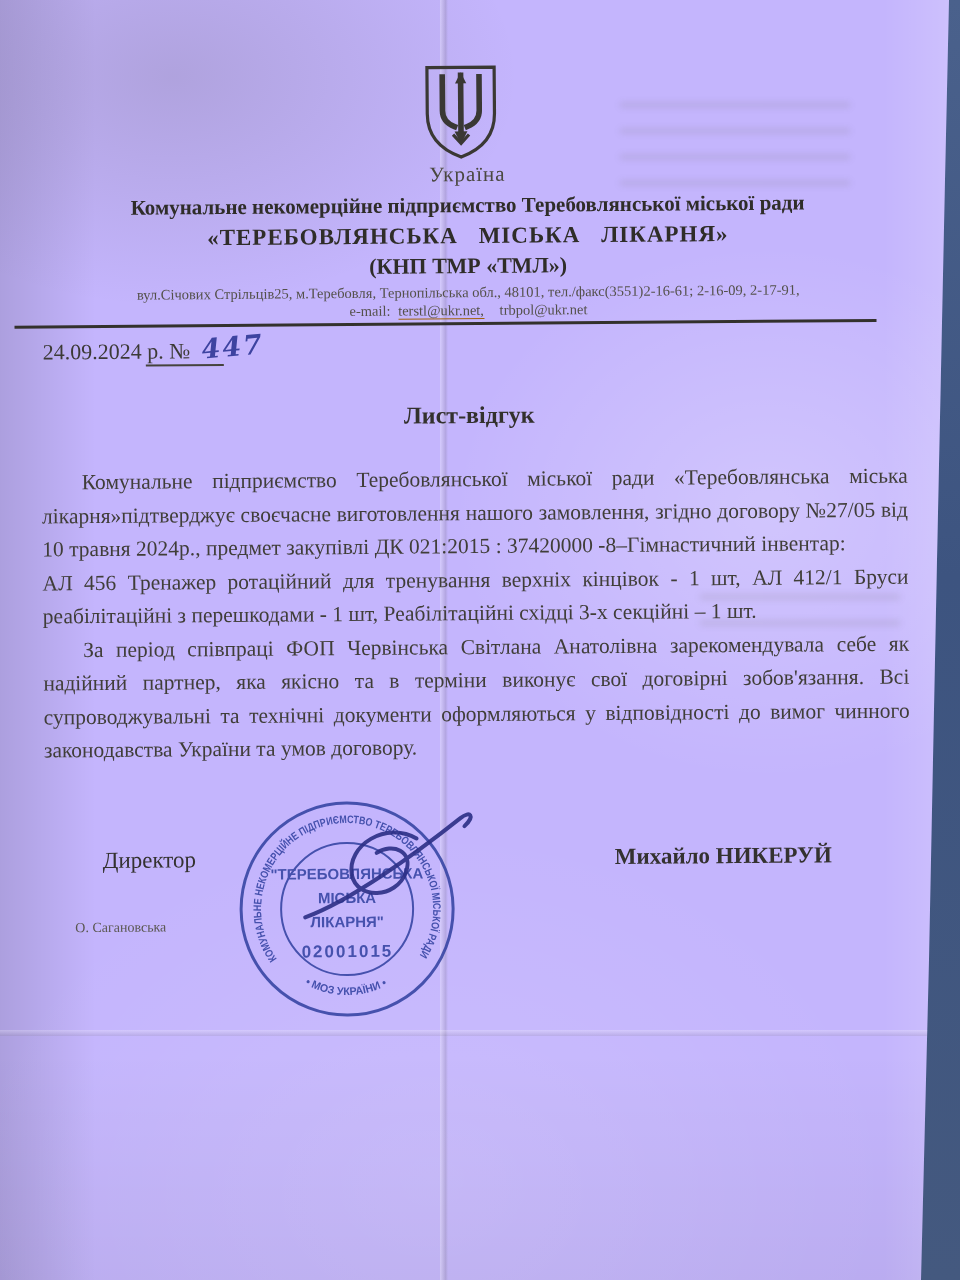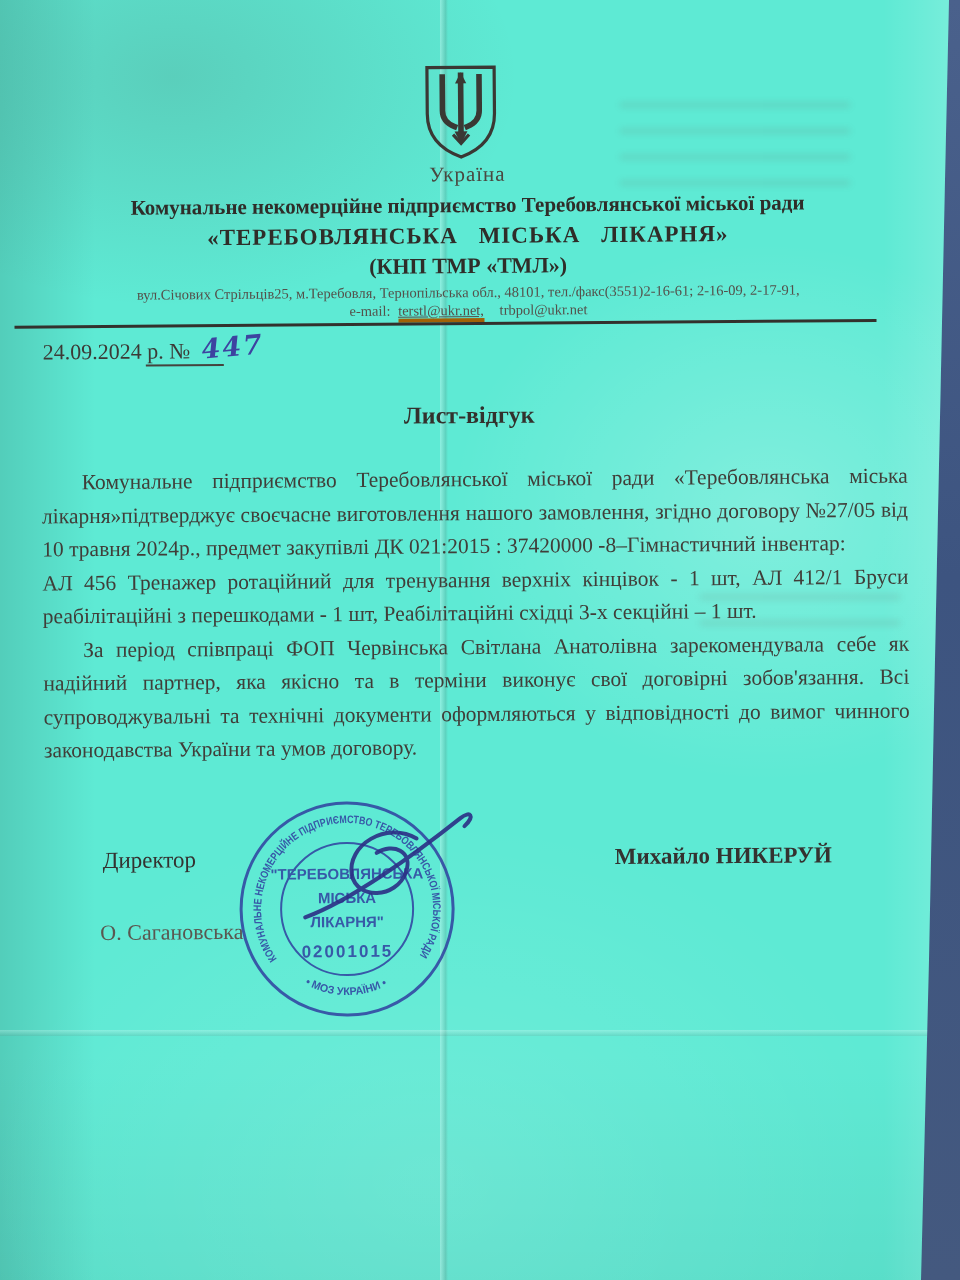--- a/index.html
+++ b/index.html
@@ -5,21 +5,21 @@
   * { margin:0; padding:0; box-sizing:border-box; }
   html,body { width:960px; height:1280px; overflow:hidden; }
   body {
     font-family:"Liberation Serif", serif;
     background: linear-gradient(180deg,#4a618c 0%, #3d5480 45%, #44597f 100%);
     position:relative;
   }
   
   .paper {
     position:absolute; inset:0;
-    background:#5eead4;
+    background:#c4b5fd;
     clip-path: polygon(0 0, 949px 0, 945px 180px, 937px 560px, 929px 960px, 921px 1280px, 0 1280px);
   }
   .paper-shading {
     position:absolute; inset:0; pointer-events:none;
     background:
       radial-gradient(ellipse 60% 30% at 18% 6%, rgba(70,66,60,0.16), transparent 60%),
       radial-gradient(ellipse 55% 35% at 80% 40%, rgba(255,255,255,0.22), transparent 60%),
       radial-gradient(ellipse 70% 40% at 45% 92%, rgba(255,255,255,0.10), transparent 70%),
       linear-gradient(90deg, rgba(0,0,0,0.12), transparent 10%),
       linear-gradient(270deg, rgba(255,255,255,0.18), transparent 8%),
@@ -45,40 +45,40 @@
   .content { position:absolute; inset:0; transform: rotate(-0.45deg); transform-origin: 50% 40%; color:#45433e; }
 
   .emblem { position:absolute; left:424px; top:64px; width:80px; height:96px; }
   .country { position:absolute; top:162px; left:0; width:940px; text-align:center; font-size:21px; color:#4a4840; letter-spacing:1px; }
 
   .org1 { position:absolute; top:193px; left:0; width:940px; text-align:center; font-weight:bold; font-size:21px; color:#2f2d29; }
   .org2 { position:absolute; top:223px; left:0; width:940px; text-align:center; font-weight:bold; font-size:23px; color:#2f2d29; word-spacing:14px; letter-spacing:1px; }
   .org3 { position:absolute; top:253px; left:0; width:940px; text-align:center; font-weight:bold; font-size:22px; color:#2f2d29; }
   .addr { position:absolute; top:284px; left:0; width:940px; text-align:center; font-size:14.5px; color:#54514b; }
   .email-line { position:absolute; top:302px; left:0; width:940px; text-align:center; font-size:14.5px; color:#54514b; }
-  .email-line .link { border-bottom:4px solid #a16207; margin:0 4px;text-decoration:underline; }
+  .email-line .link { border-bottom:1px solid #a16207; margin:0 4px; }
   .email-line .link2 { margin-left:8px; }
   .rule { position:absolute; top:322px; left:16px; width:862px; height:3px; background:#33312d; }
 
   .dateline { position:absolute; top:331px; left:44px; font-size:22px; color:#3c3a36; }
   .docnum {
     display:inline-block; font-family:"DejaVu Serif", serif; font-style:italic;
     color:#3d43a0; font-size:27px; font-weight:bold; letter-spacing:2px;
     transform: rotate(-5deg) translateY(-2px); padding:0 6px;
   }
   .docnum-underline { display:inline-block; position:absolute; left:103px; bottom:-2px; width:78px; border-bottom:2px solid #45433d; }
 
   .title { position:absolute; top:402px; left:0; width:940px; text-align:center; font-weight:600; font-size:24px; color:#33312d; }
 
   .bodytext { position:absolute; top:463px; left:42px; width:866px; font-size:21.5px; line-height:33.5px; text-align:justify; color:#403e39; }
   .bodytext p.indent { text-indent:40px; }
 
   .sig-role { position:absolute; top:845px; left:100px; font-weight:normal; font-size:23px; color:#343230; }
   .sig-name { position:absolute; top:845px; left:612px; font-weight:bold; font-size:23px; color:#343230; }
-  .clerk    { position:absolute; top:917px; left:72px; font-size:22px; color:#5a5750;margin-left:25px; }
+  .clerk    { position:absolute; top:917px; left:72px; font-size:14px; color:#5a5750; }
 
   .stamp { position:absolute; left:228px; top:792px; width:232px; height:232px; opacity:.85; }
   .stamp text { font-family:"Liberation Sans", sans-serif; font-weight:bold; }
   .pen-signature { position:absolute; left:262px; top:792px; width:230px; height:145px; }
 </style>
 </head>
 <body>
 
 <div class="paper">
   <div class="paper-shading"></div>

